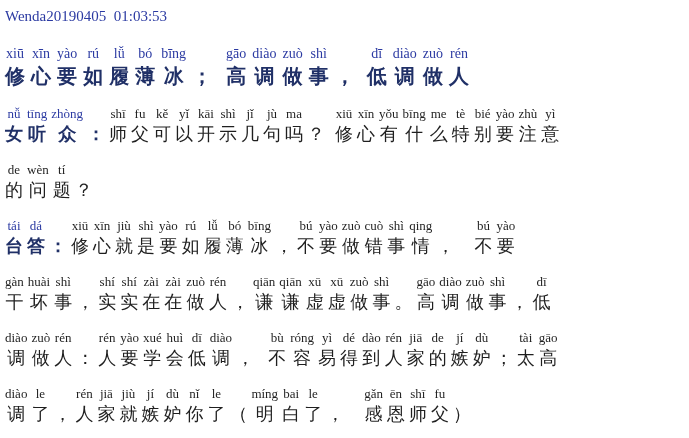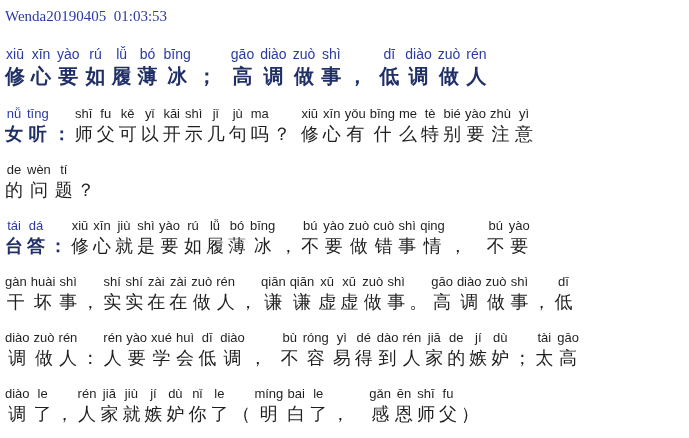--- a/index.html
+++ b/index.html
@@ -19,20 +19,21 @@
     font-family: Liberation Serif, serif;
   }
   .content { margin-top: 19px; }
   .para { margin-bottom: 13px; }
   .line {
     display: flex;
     align-items: flex-start;
     flex-wrap: nowrap;
     margin-bottom: 15px;
     white-space: nowrap;
+    font-family: Liberation Serif, serif;
   }
   .cell {
     display: inline-flex;
     flex-direction: column;
     align-items: center;
     margin-right: 4px;
   }
   .gap { display: inline-block; height: 1px; }
   .py {
     font-size: 13px;
@@ -137,20 +138,24 @@
       <div class="line">
         <span class="cell speaker">
           <span class="py">nǚ</span>
           <span class="hz">女</span>
         </span>
         <span class="cell speaker">
           <span class="py">tīng</span>
           <span class="hz">听</span>
         </span>
         <span class="cell speaker">
+          <span class="py">zhòng</span>
+          <span class="hz">众</span>
+        </span>
+        <span class="cell speaker">
           <span class="py">&nbsp;</span>
           <span class="hz">：</span>
         </span>
         <span class="cell">
           <span class="py">shī</span>
           <span class="hz">师</span>
         </span>
         <span class="cell">
           <span class="py">fu</span>
           <span class="hz">父</span>

